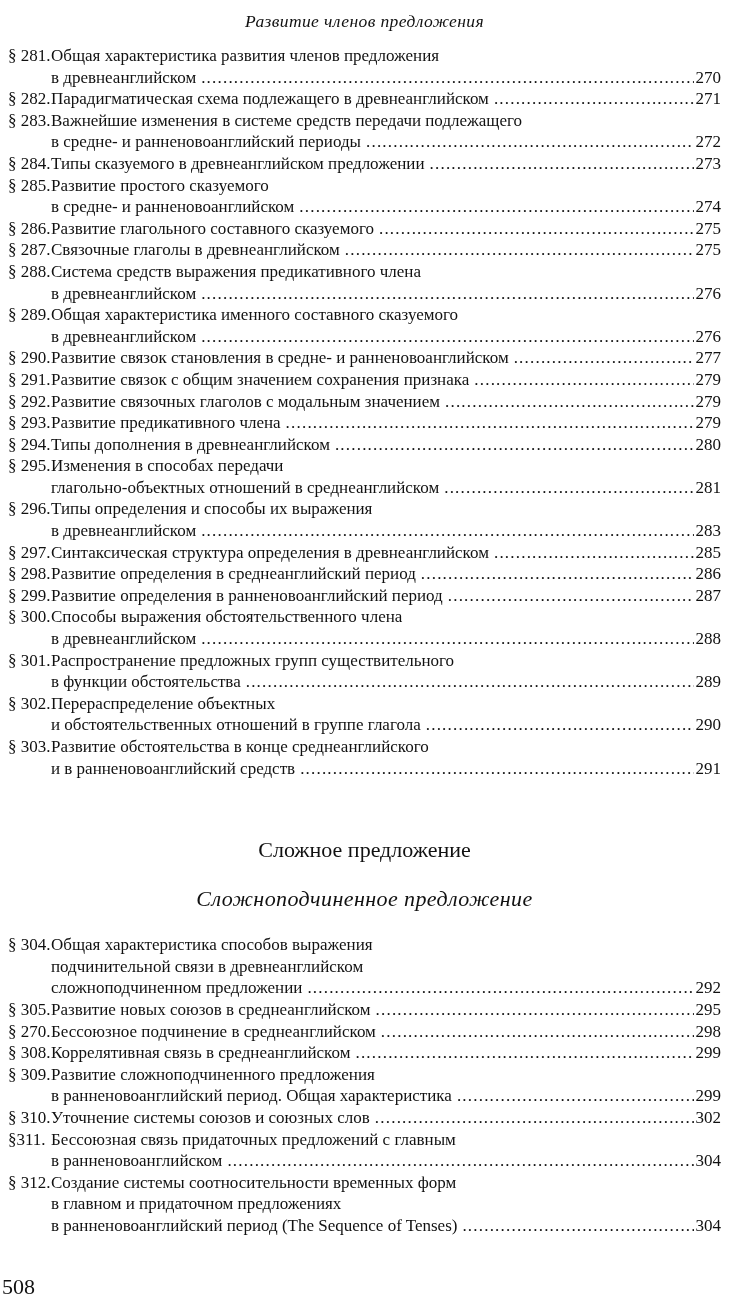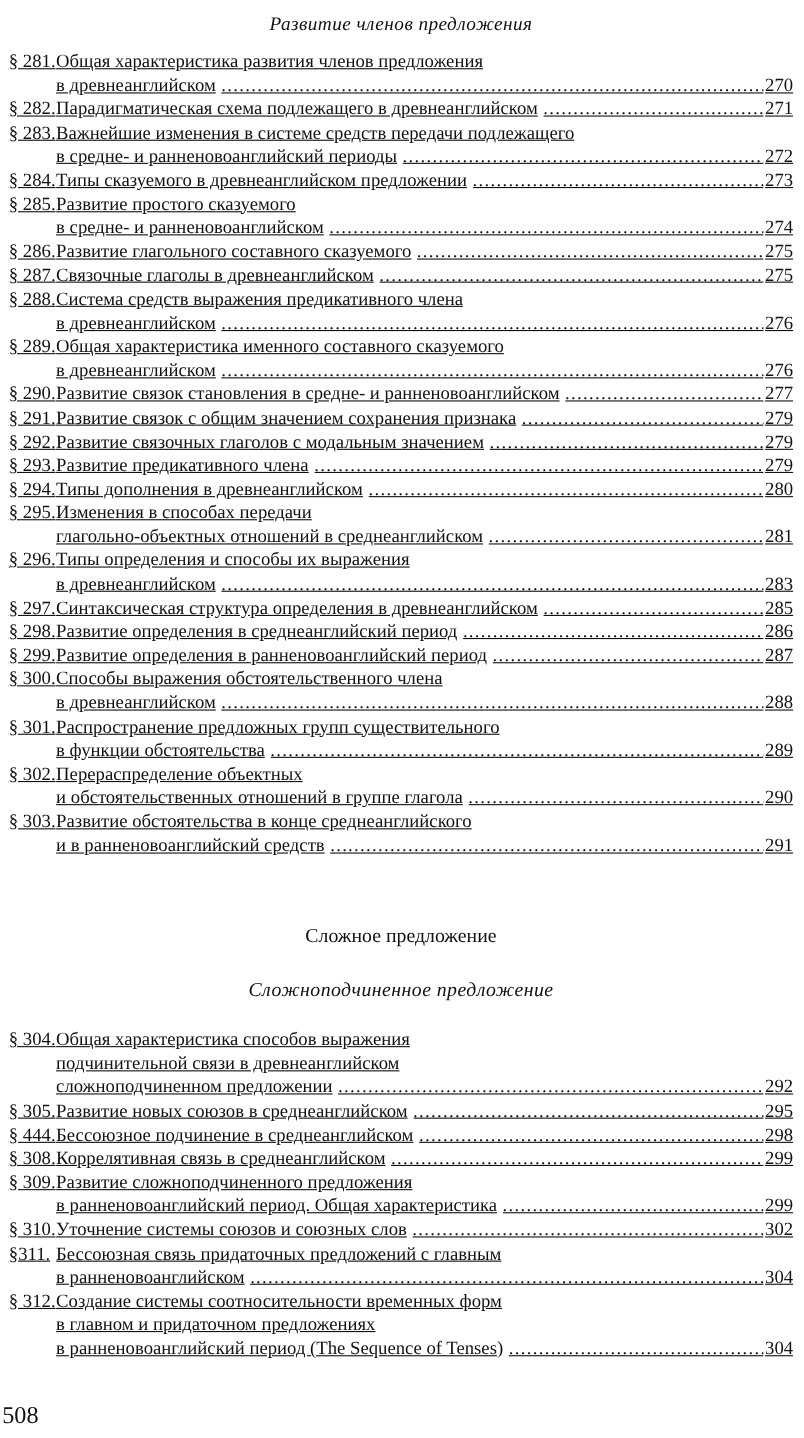--- a/index.html
+++ b/index.html
@@ -23,21 +23,20 @@
     line-height: 22px;
     margin: 0 0 13px 0;
     letter-spacing: 0.4px;
   }
   .toc { font-size: 17px; line-height: 21.6px; }
   .entry { margin: 0; }
   .line {
     display: flex;
     align-items: flex-start;
     white-space: nowrap;
-    text-decoration: underline;
   }
   .label {
     flex: 0 0 43px;
     white-space: pre;
   }
   .cont { padding-left: 43px; }
   .txt { flex: 0 0 auto; }
   .leader {
     flex: 1 1 auto;
     overflow: hidden;
@@ -45,21 +44,21 @@
     min-width: 10px;
     margin: 0 2px 0 5px;
   }
   .leader::after {
     content: "......................................................................................................................................................";
     letter-spacing: 1.2px;
   }
   .pg { flex: 0 0 auto; text-align: right; }
   .heading {
     text-align: center;
-    font-size: 18px;
+    font-size: 22px;
     line-height: 22px;
     margin: 60px 0 0 0;
   }
   .heading.italic {
     font-style: italic;
     margin: 27px 0 24px 0;
     letter-spacing: 0.4px;
     text-align: center;
   }
   .folio {
@@ -310,21 +309,21 @@
       <div class="entry">
         <div class="line">
           <span class="label">§ 305.</span>
           <span class="txt">Развитие новых союзов в среднеанглийском</span>
           <span class="leader"></span>
           <span class="pg">295</span>
         </div>
       </div>
       <div class="entry">
         <div class="line">
-          <span class="label">§ 444.</span>
+          <span class="label">§ 270.</span>
           <span class="txt">Бессоюзное подчинение в среднеанглийском</span>
           <span class="leader"></span>
           <span class="pg">298</span>
         </div>
       </div>
       <div class="entry">
         <div class="line">
           <span class="label">§ 308.</span>
           <span class="txt">Коррелятивная связь в среднеанглийском</span>
           <span class="leader"></span>

